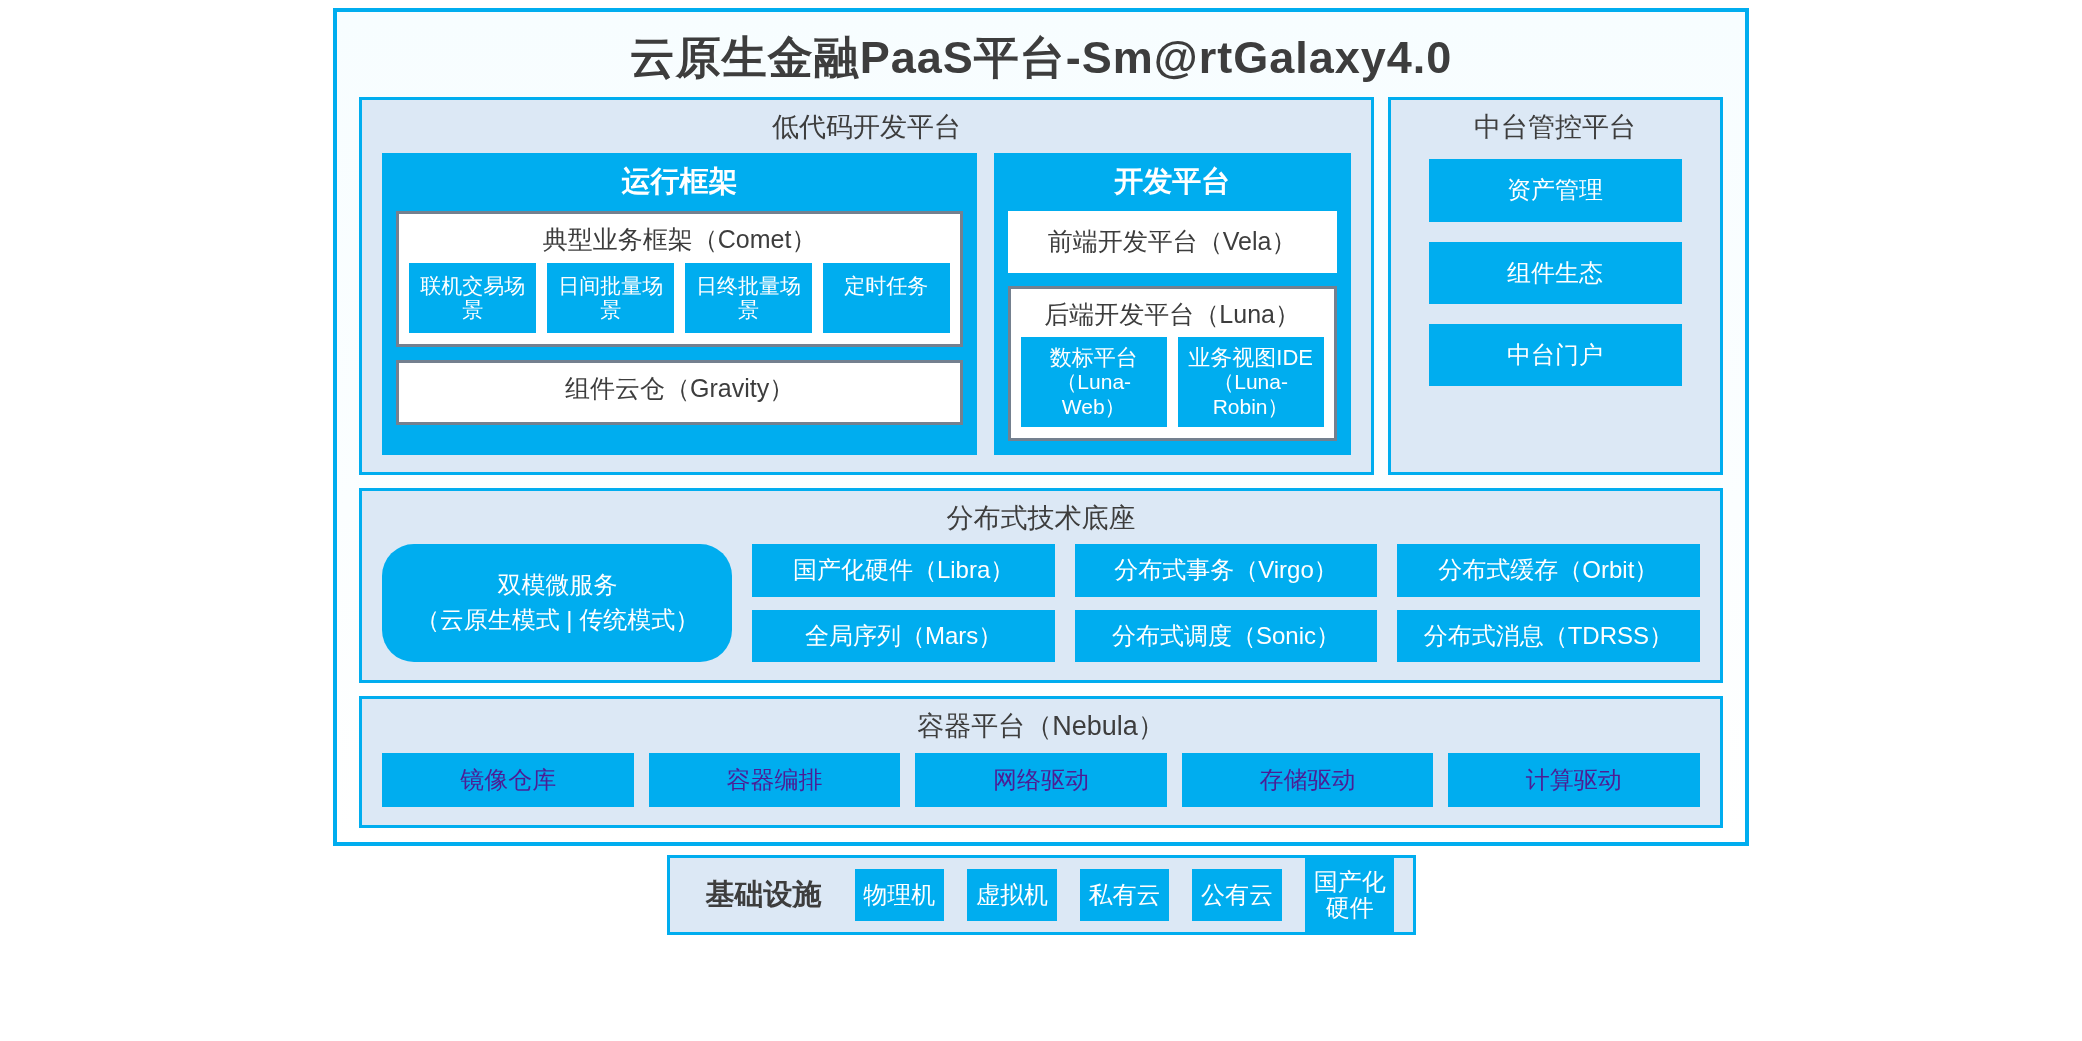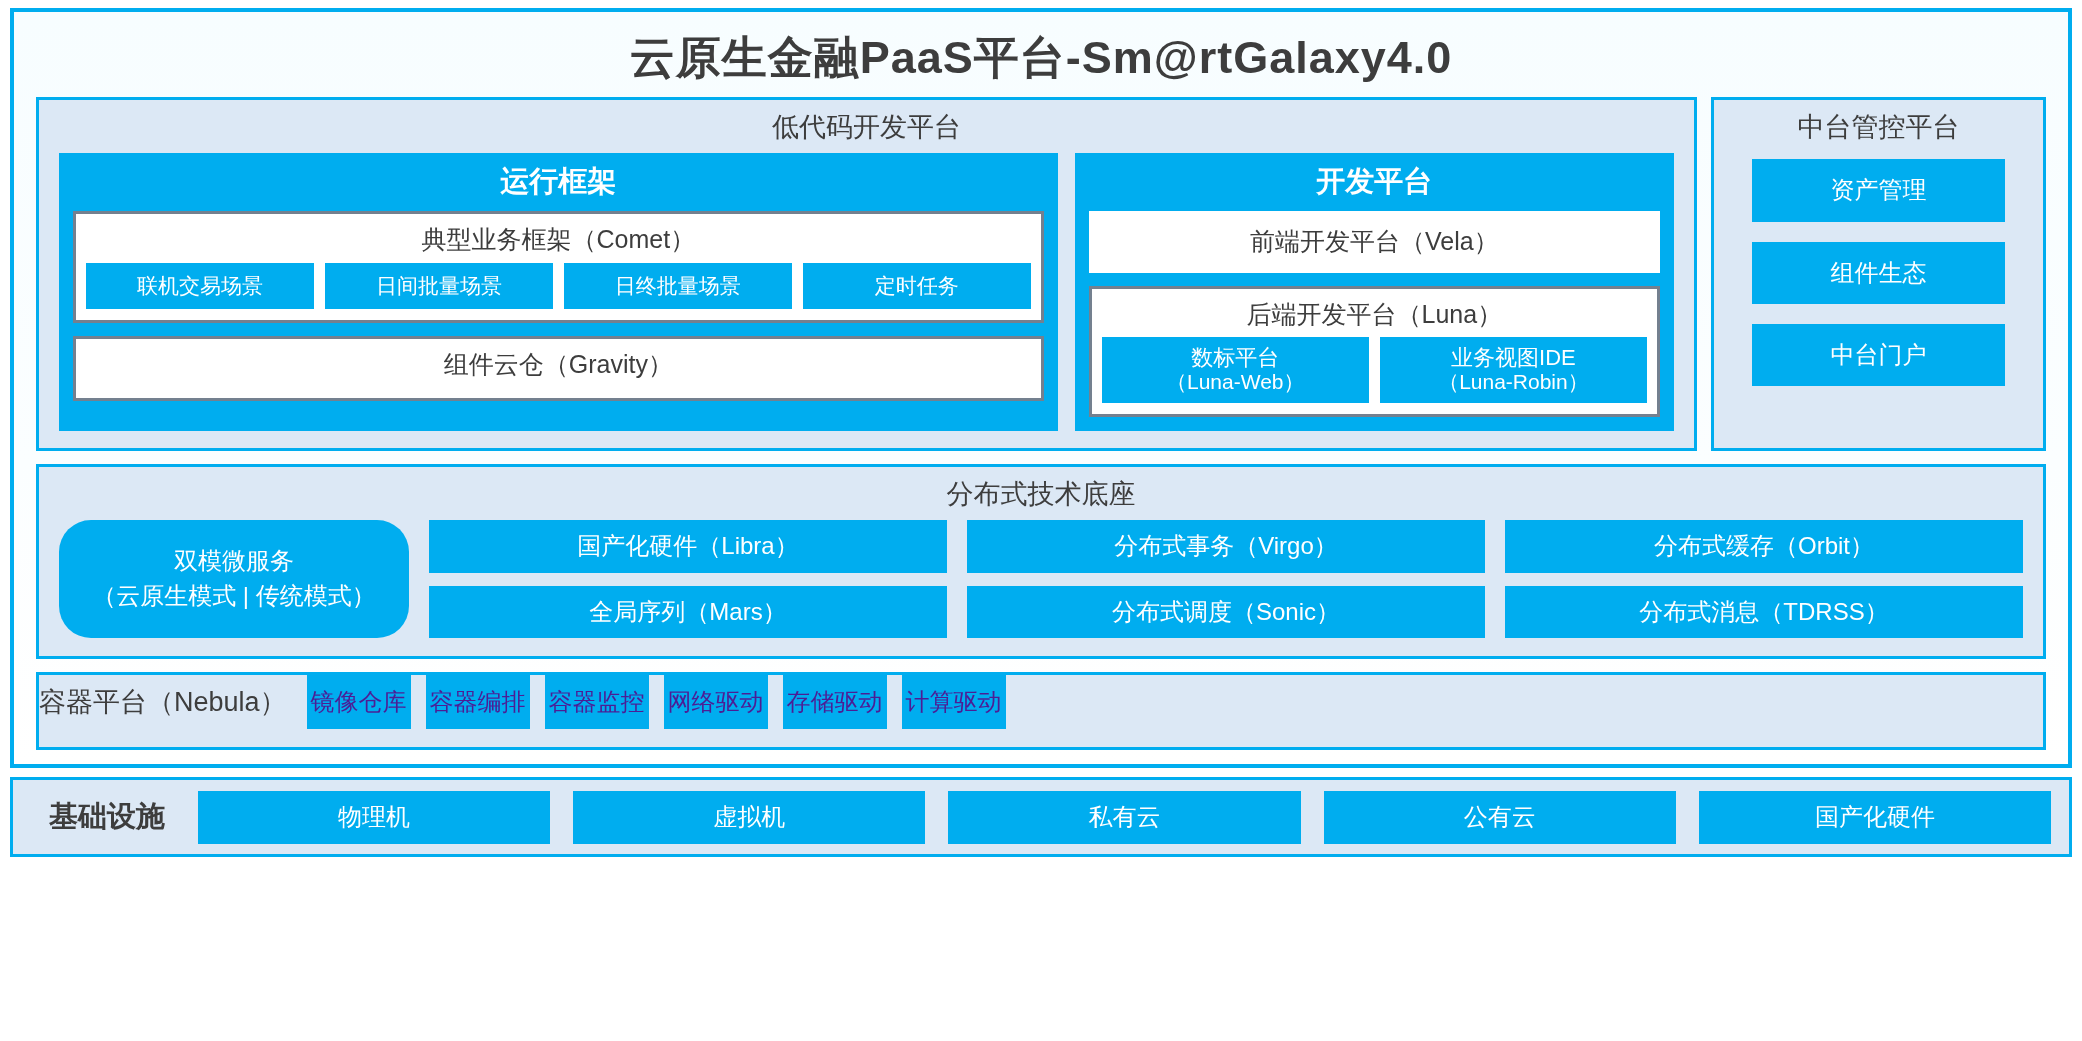--- a/index.html
+++ b/index.html
@@ -16,20 +16,21 @@
   }
 
   .page {
     width: 2082px;
     height: 763px;
     box-sizing: border-box;
     padding: 8px 10px 6px 10px;
     display: flex;
     flex-direction: column;
     gap: 9px;
+    align-items: center;
   }
 
   
   .main-frame {
     border: 4px solid #00ADEF;
     background: linear-gradient(180deg, #f7fdff 0%, #fbfeff 60%, #ffffff 100%);
     box-sizing: border-box;
     flex: 1 1 auto;
     display: flex;
     flex-direction: column;
@@ -214,21 +215,21 @@
     font-size: 24px;
     text-align: center;
     padding: 13px 4px;
     line-height: 1.1;
   }
 
   
   .container-plat {
     margin-top: 13px;
     display: flex;
-    flex-direction: row;
+    flex-direction: column;
   }
   .cp-body {
     display: flex;
     gap: 15px;
     padding: 0 20px 18px 20px;
   }
   .cp-chip {
     background: #00ADEF;
     color: #4c1d95;
     font-size: 24px;
@@ -361,21 +362,20 @@
         </div>
 
       </div>
     </div>
 
     <div class="panel container-plat">
       <div class="panel-title">容器平台（Nebula）</div>
       <div class="cp-body">
         <div class="cp-chip">镜像仓库</div>
         <div class="cp-chip">容器编排</div>
-        <div class="cp-chip">容器监控</div>
         <div class="cp-chip">网络驱动</div>
         <div class="cp-chip">存储驱动</div>
         <div class="cp-chip">计算驱动</div>
       </div>
     </div>
 
   </div>
 
   <div class="infra">
     <div class="infra-label">基础设施</div>

